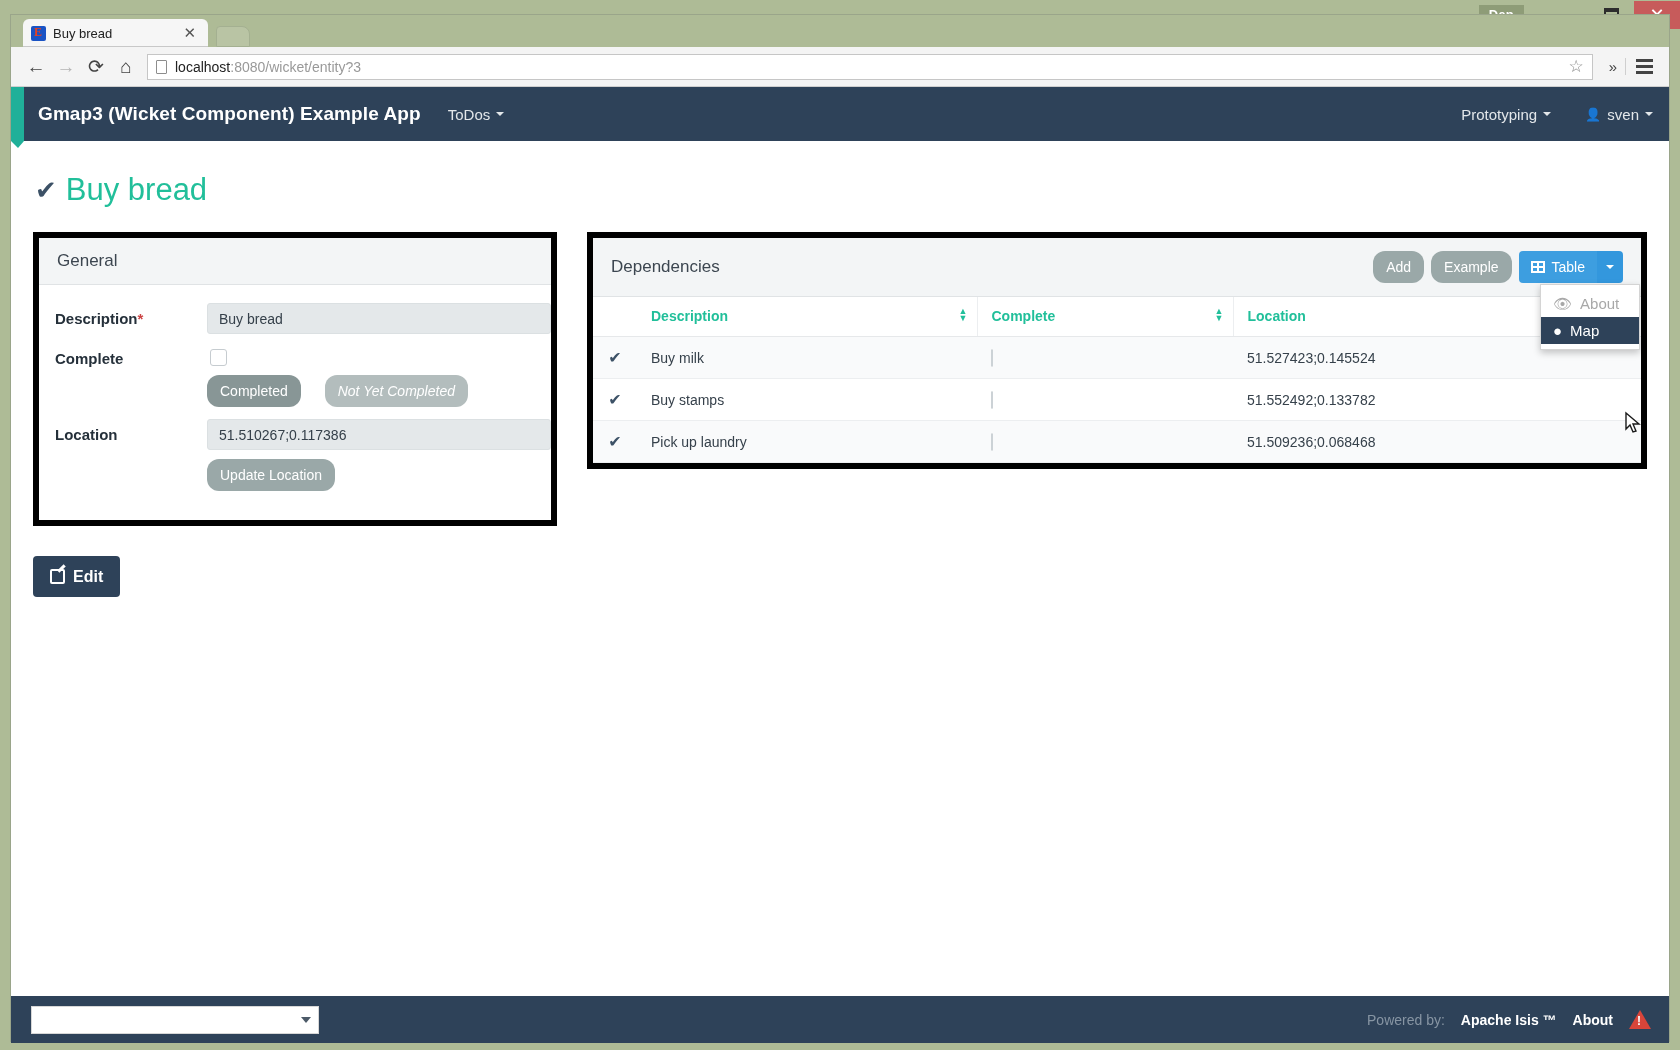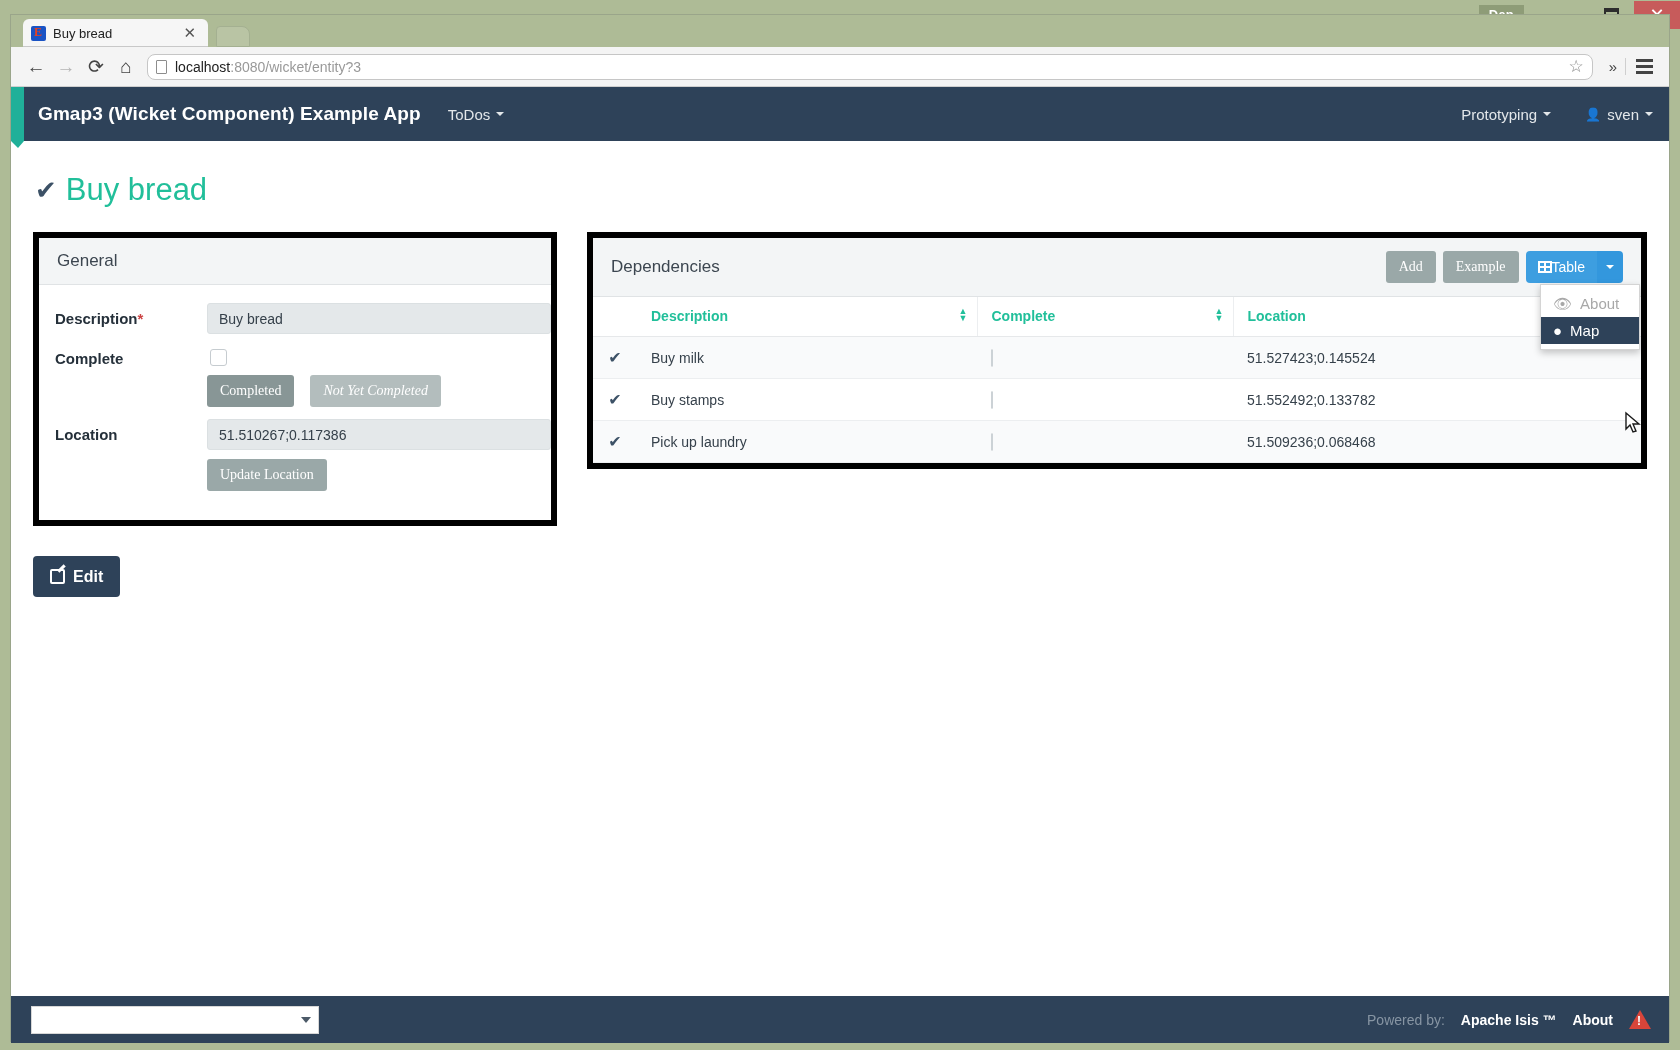--- a/index.html
+++ b/index.html
@@ -67,21 +67,21 @@
     height: 40px; background: #f4f4f4; border-bottom: 1px solid #cfcfcf;
     display: flex; align-items: center; padding: 0 10px;
   }
   .nav-ico {
     width: 30px; height: 30px; display: flex; align-items: center; justify-content: center;
     font-size: 19px; color: #444; flex: none;
   }
   .nav-ico.dim { color: #b4b4b4; }
   #urlbar {
     flex: 1; height: 26px; margin: 0 8px 0 6px; background: #fff;
-    border: 1px solid #c6c6c6; border-radius: 8px;
+    border: 1px solid #c6c6c6; border-radius: 0;
     display: flex; align-items: center; padding: 0 8px;
   }
   .page-ico {
     width: 11px; height: 14px; border: 1px solid #8d8d8d; border-radius: 1px;
     background: #fff; margin-right: 8px; flex: none;
   }
   .url-text { font-size: 14px; color: #999; white-space: nowrap; }
   .url-text b { color: #222; font-weight: normal; }
   .star-ico { font-size: 17px; color: #888; margin-left: auto; padding-left: 8px; }
   .chev-ico { font-size: 15px; color: #444; padding: 0 8px; border-right: 1px solid #cfcfcf; }
@@ -149,46 +149,46 @@
     width: 344px; height: 31px; background: #e4e8ea; border: 1px solid #dbe0e2;
     border-radius: 3px; font-size: 14px; color: #35404a; padding: 0 11px;
     display: flex; align-items: center;
   }
   .chk {
     width: 17px; height: 17px; border: 1px solid #c6ccd0; border-radius: 3px; background: #fff;
     margin: 6px 0 0 3px;
   }
   .btn-gray {
     display: inline-flex; align-items: center; justify-content: center;
-    height: 32px; padding: 0 13px; border-radius: 3px; border: none;
-    background: #9aa8a8; color: #fff; font-size: 14px; font-family: Liberation Serif, serif;
+    height: 32px; padding: 0 13px; border-radius: 12px; border: none;
+    background: #9aa8a8; color: #fff; font-size: 14px; font-family: Liberation Sans, sans-serif;
   }
   .btn-gray.dark { background: #889696; }
   .btn-gray.light { background: #b3bdbd; font-style: italic; }
-  .btn-row { margin-top: 9px; display: flex; gap: 16px; }
+  .btn-row { margin-top: 9px; display: flex; gap: 24px; }
 
   #edit-btn {
     margin-top: 30px; height: 41px; padding: 0 17px; border: none; border-radius: 4px;
     background: #2e4259; color: #fff; font-size: 16px; font-weight: bold;
     display: inline-flex; align-items: center; gap: 8px; font-family: inherit;
   }
   .pencil-ico {
     width: 15px; height: 15px; border: 2px solid #fff; border-radius: 2px; position: relative;
   }
   .pencil-ico:after {
     content: ""; position: absolute; right: -3px; top: -4px; width: 9px; height: 3px;
     background: #fff; transform: rotate(-45deg);
   }
 
   
   #deps-panel { flex: 1; position: relative; }
   #deps-head-actions { margin-left: auto; display: flex; align-items: center; gap: 7px; }
   .btn-blue {
     height: 32px; padding: 0 12px; border: none; background: #3d9ee0; color: #fff;
-    font-size: 14px; display: inline-flex; align-items: center; 
+    font-size: 14px; display: inline-flex; align-items: center; gap: 7px;
     border-radius: 4px 0 0 4px; font-family: inherit;
   }
   .btn-blue-caret {
     height: 32px; width: 26px; border: none; background: #3397dd; color: #fff;
     border-radius: 0 4px 4px 0; display: inline-flex; align-items: center; justify-content: center;
   }
   .split { display: flex; }
   .grid-ico {
     width: 14px; height: 12px; border: 2px solid #fff; position: relative; flex: none;
   }

